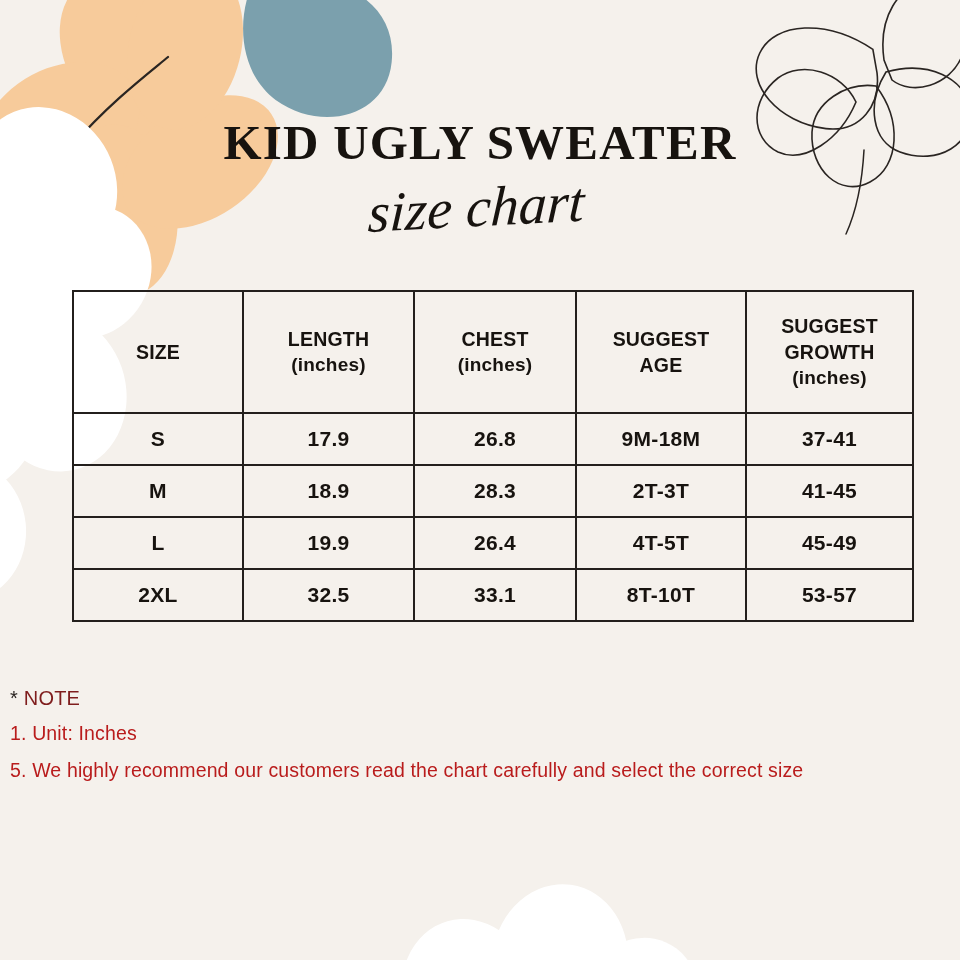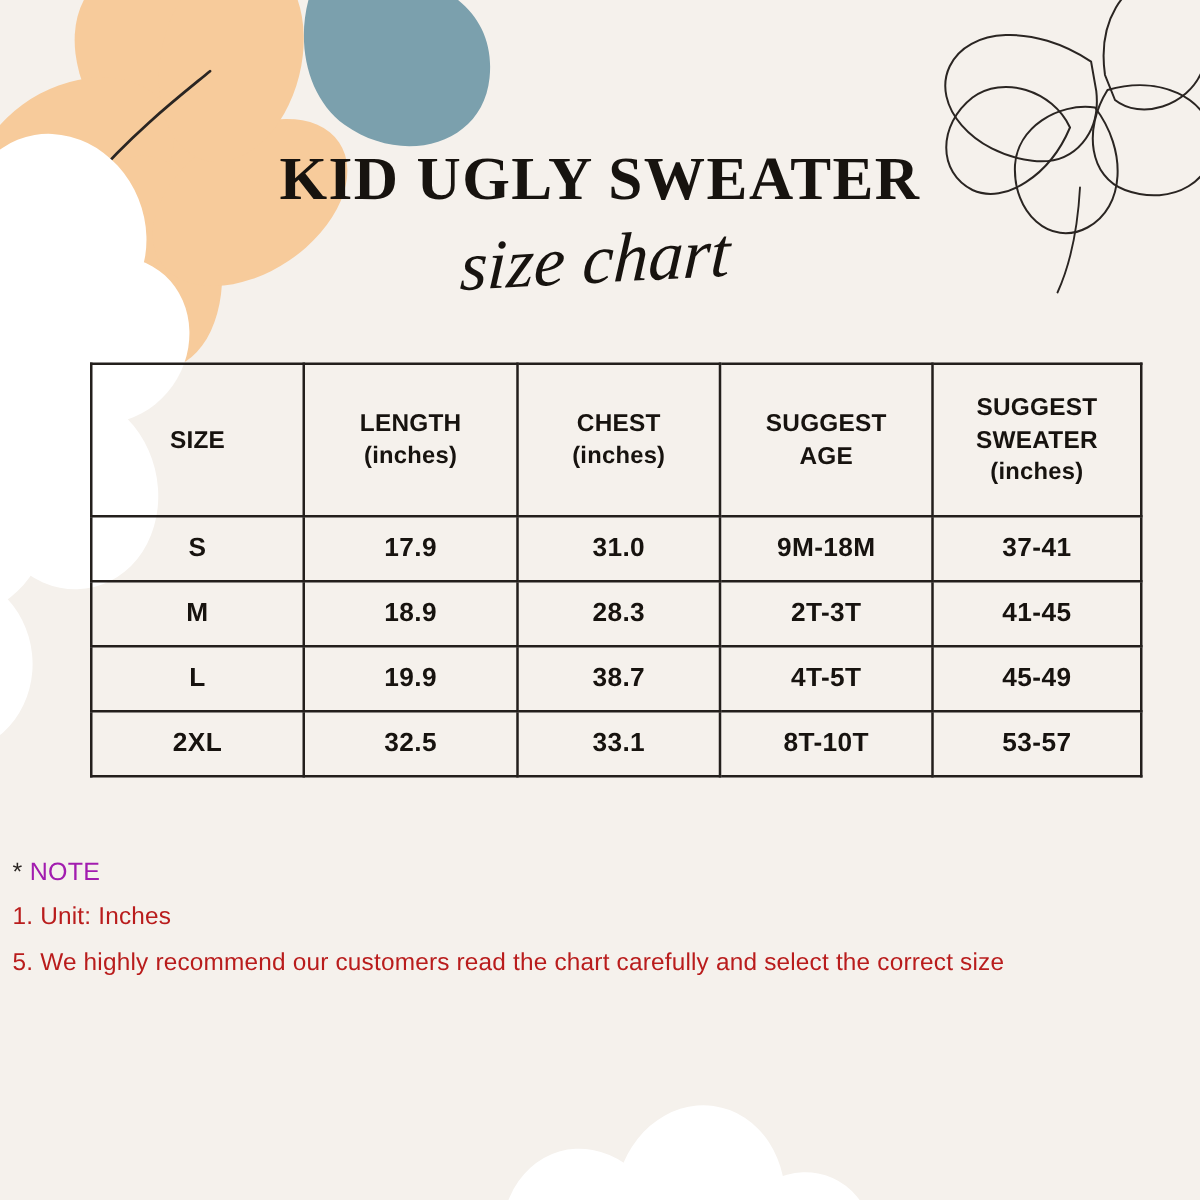--- a/index.html
+++ b/index.html
@@ -110,21 +110,21 @@
     top: 688px;
     width: 944px;
   }
   .note-head {
     font-size: 20px;
     line-height: 1.0;
     margin-bottom: 16px;
     letter-spacing: 0.2px;
   }
   .note-head .star { color: #2A2522; font-weight: normal; }
-  .note-head .lbl  { color: #a21caf; }
+  .note-head .lbl  { color: #7f1d1d; }
   .note-line {
     color: #b91c1c;
     font-size: 19.5px;
     line-height: 1.0;
     margin-bottom: 17px;
     letter-spacing: 0.15px;
     white-space: nowrap;
   }
 </style>
 </head>
@@ -207,44 +207,44 @@
           <th>
             <div>CHEST</div>
             <div class="sub">(inches)</div>
           </th>
           <th>
             <div>SUGGEST</div>
             <div>AGE</div>
           </th>
           <th>
             <div>SUGGEST</div>
-            <div>SWEATER</div>
+            <div>GROWTH</div>
             <div class="sub">(inches)</div>
           </th>
         </tr>
       </thead>
       <tbody id="table-body">
           <tr>
             <td>S</td>
             <td>17.9</td>
-            <td>31.0</td>
+            <td>26.8</td>
             <td>9M-18M</td>
             <td>37-41</td>
           </tr>
           <tr>
             <td>M</td>
             <td>18.9</td>
             <td>28.3</td>
             <td>2T-3T</td>
             <td>41-45</td>
           </tr>
           <tr>
             <td>L</td>
             <td>19.9</td>
-            <td>38.7</td>
+            <td>26.4</td>
             <td>4T-5T</td>
             <td>45-49</td>
           </tr>
           <tr>
             <td>2XL</td>
             <td>32.5</td>
             <td>33.1</td>
             <td>8T-10T</td>
             <td>53-57</td>
           </tr>

